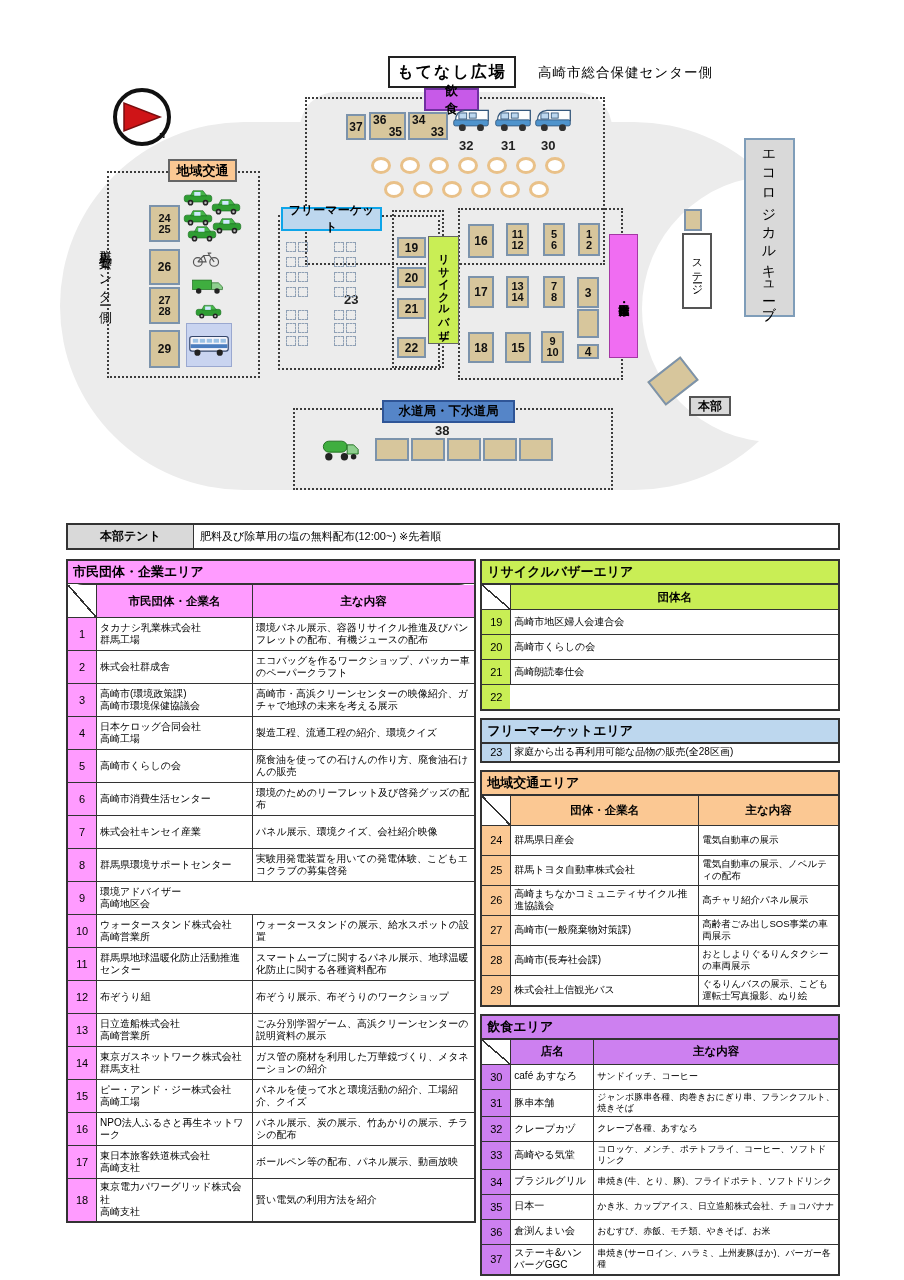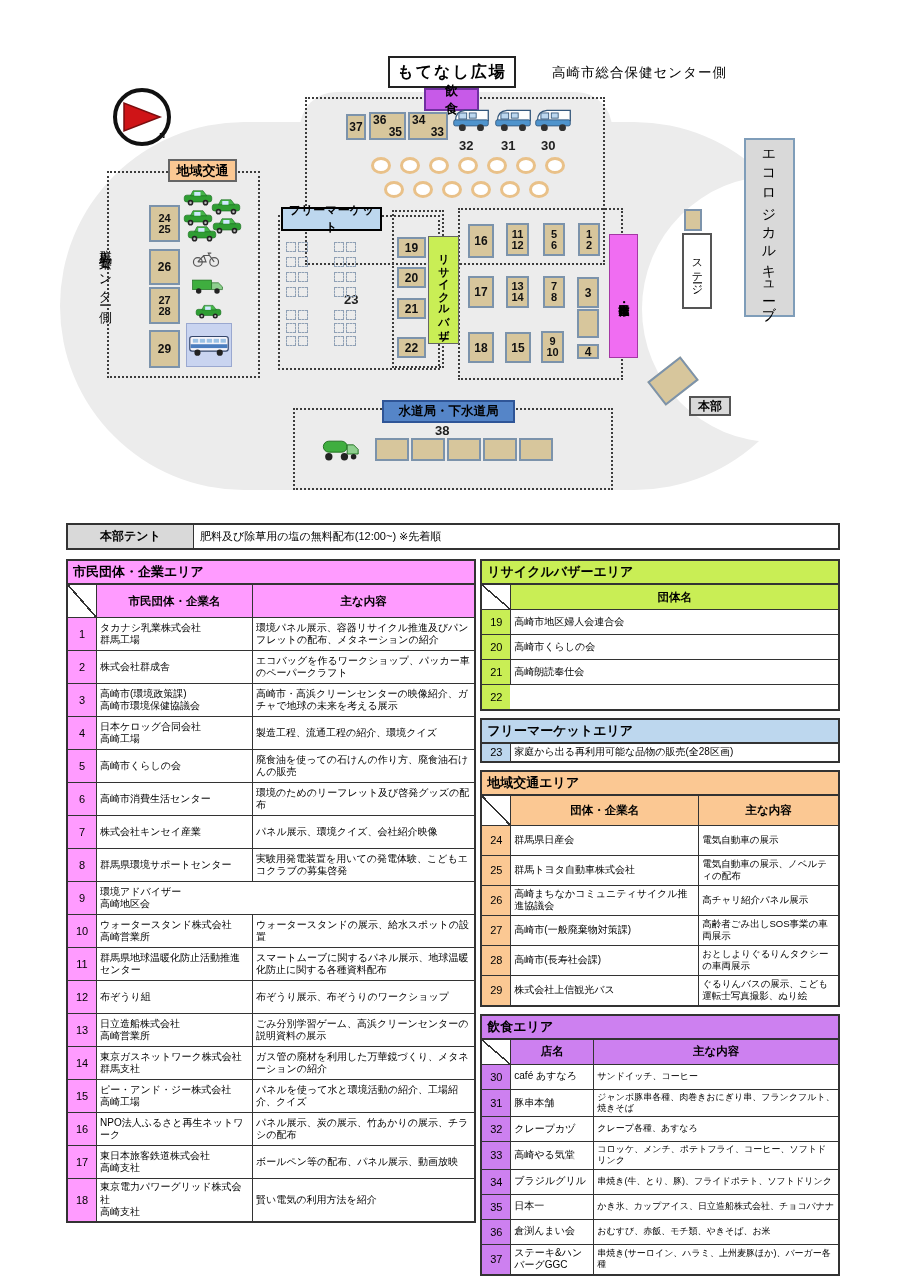--- a/index.html
+++ b/index.html
@@ -6,29 +6,29 @@
   body{width:904px;font-family:"Liberation Sans","DejaVu Sans",sans-serif;color:#000;}
   
   #map{position:relative;width:904px;height:516px;overflow:hidden;background:#fff;}
   .blob{position:absolute;background:#ececec;}
   .b1{left:60px;top:122px;width:758px;height:368px;border-radius:190px;}
   .b2{left:300px;top:92px;width:312px;height:130px;border-radius:36px;}
   .whitecut{position:absolute;background:#fff;border-radius:50%;left:642px;top:176px;width:266px;height:266px;}
   .dashed{position:absolute;border:2px dotted #3c3c3c;box-sizing:border-box;}
   .map-title{position:absolute;left:388px;top:56px;width:124px;height:28px;background:#fff;border:2px solid #222;
     font-weight:bold;font-size:16px;display:flex;align-items:center;justify-content:center;letter-spacing:2px;}
-  .side-note{position:absolute;left:538px;top:64px;font-size:13.5px;letter-spacing:1px;margin-left:14px;}
+  .side-note{position:absolute;left:538px;top:64px;font-size:13.5px;letter-spacing:1px;}
   .vlabel{writing-mode:vertical-rl;text-orientation:upright;display:flex;align-items:center;justify-content:center;box-sizing:border-box;}
   .left-note{position:absolute;left:96px;top:196px;height:150px;font-size:13px;letter-spacing:2px;}
   .compass{position:absolute;left:111px;top:86px;width:62px;height:62px;}
   .compass .cn{position:absolute;right:8px;bottom:8px;font-size:8px;font-weight:bold;color:#111;}
   .lbl{position:absolute;display:flex;align-items:center;justify-content:center;box-sizing:border-box;text-align:center;}
   .l-food{left:424px;top:88px;width:55px;height:23px;background:#c75ae8;border:2px solid #7030a0;font-weight:bold;font-size:13px;letter-spacing:6px;padding-left:6px;}
   .l-transport{left:168px;top:159px;width:69px;height:23px;background:#fbc893;border:2px solid #666;font-weight:bold;font-size:13px;}
-  .l-flea{left:281px;top:207px;width:101px;height:24px;background:#bdd7ee;border:2px solid #000000;font-weight:bold;font-size:12px;}
+  .l-flea{left:281px;top:207px;width:101px;height:24px;background:#bdd7ee;border:2px solid #0ea5e9;font-weight:bold;font-size:12px;}
   .l-recycle{left:428px;top:236px;width:31px;height:108px;background:#c9ee55;border:1px solid #666;font-size:11px;font-weight:bold;}
   .l-citizen{left:609px;top:234px;width:29px;height:124px;background:#f06df2;border:1px solid #a437a4;font-size:11px;font-weight:bold;}
   .l-stage{left:682px;top:233px;width:30px;height:76px;background:#fff;border:2px solid #555;font-size:11px;}
   .l-eco{left:744px;top:138px;width:51px;height:179px;background:#d9d9d9;border:2px solid #7f9db9;font-size:14px;letter-spacing:3px;}
   .l-hq{left:689px;top:396px;width:42px;height:20px;background:#d9d9d9;border:2px solid #555;font-weight:bold;font-size:12px;}
   .l-water{left:382px;top:400px;width:133px;height:23px;background:#5585c8;border:2px solid #2f5597;font-weight:bold;font-size:12.5px;}
   .booth{position:absolute;background:#d7c69c;border:2px solid #7c93ab;color:#111;display:flex;flex-direction:column;
     align-items:center;justify-content:center;font-weight:bold;font-size:12px;line-height:1.0;box-sizing:border-box;}
   .booth.diag span{position:absolute;}
   .booth.diag span:first-child{top:0px;left:2px;}
@@ -380,30 +380,30 @@
 
 <div id="sheet">
   <div class="hqrow">
     <div class="hql">本部テント</div>
     <div class="hqc">肥料及び除草用の塩の無料配布(12:00~) ※先着順</div>
   </div>
   <div class="cols">
     <div class="colL">
       <div id="t-citizen" class="tbl c-citizen">
           <div class="t-title">市民団体・企業エリア</div>
-          <div class="t-row t-head" style="grid-template-columns: 28px 156px 1fr;">
+          <div class="t-row t-head" style="grid-template-columns: 28px 156px 1fr; border-radius: 15px;">
             <div class="cell corner"></div>
             <div class="cell">市民団体・企業名</div>
             <div class="cell">主な内容</div>
           </div>
           <div class="t-row" style="grid-template-columns: 28px 156px 1fr;">
             <div class="cell num">1</div>
             <div class="cell name">タカナシ乳業株式会社
 群馬工場</div>
-            <div class="cell desc">環境パネル展示、容器リサイクル推進及びパンフレットの配布、メタネーションの紹介</div>
+            <div class="cell desc">環境パネル展示、容器リサイクル推進及びパンフレットの配布、有機ジュースの配布</div>
           </div>
           <div class="t-row" style="grid-template-columns: 28px 156px 1fr;">
             <div class="cell num">2</div>
             <div class="cell name">株式会社群成舎</div>
             <div class="cell desc">エコバッグを作るワークショップ、パッカー車のペーパークラフト</div>
           </div>
           <div class="t-row" style="grid-template-columns: 28px 156px 1fr;">
             <div class="cell num">3</div>
             <div class="cell name">高崎市(環境政策課)
 高崎市環境保健協議会</div>

